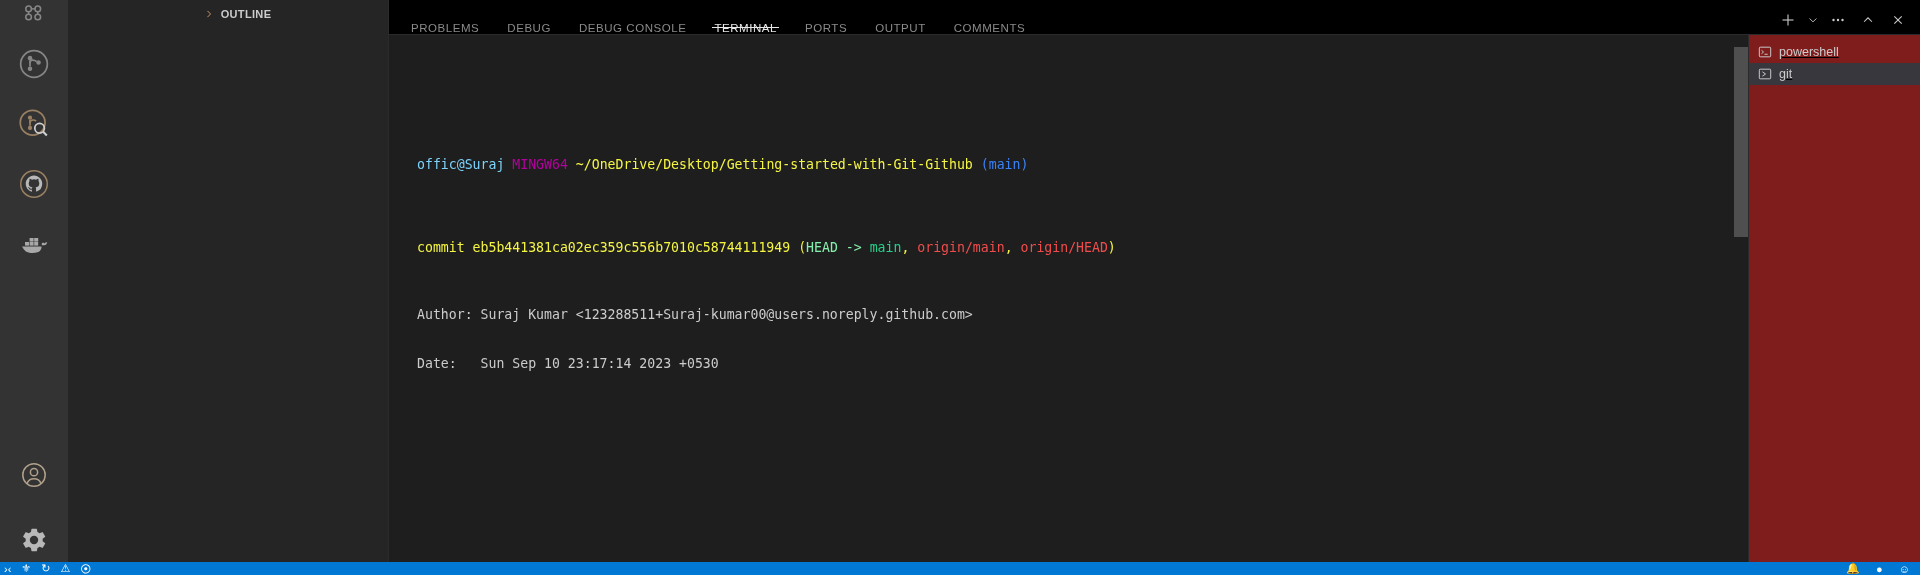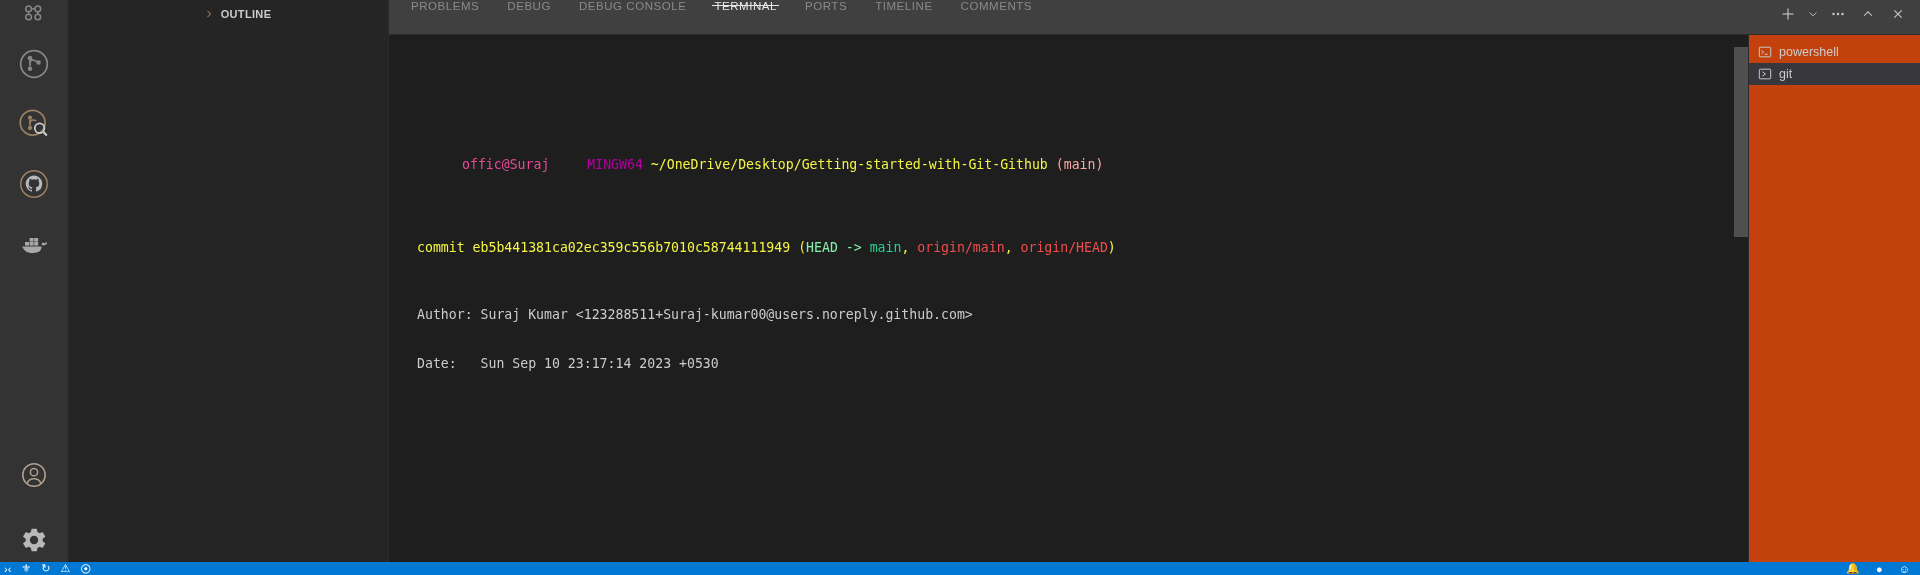--- a/index.html
+++ b/index.html
@@ -66,22 +66,22 @@
     flex: 1 1 auto;
     height: 575px;
     background: #1e1e1e;
     display: flex; flex-direction: column;
     position: relative;
     border-left: 1px solid #2b2b2b;
   }
   .panel-header {
     height: 35px;
     flex: none;
-    display: flex; align-items: flex-start;
-    background: #404040;
+    display: flex; align-items: flex-end;
+    background: #000000;
     border-bottom: 1px solid #2b2b2b;
     padding-left: 12px;
     position: relative;
   }
   .panel-tabs { display: flex; align-items: stretch; }
   .panel-tab {
     display: flex; align-items: center;
     padding: 0 10px;
     margin-right: 8px;
     font-size: 11.5px;
@@ -126,24 +126,24 @@
   }
   .term-lines {
     font-family: "DejaVu Sans Mono", "Liberation Mono", monospace;
     font-size: 13.2px;
     line-height: 16.6px;
     color: #cccccc;
     white-space: pre;
   }
   .term-lines .ln { height: 16.6px; }
 
-  .c-green   { color: #ec4899; margin-left: 45px; }
-  .c-magenta { color: #b4009e; margin-left: 30px; }
+  .c-green   { color: #7dd3fc; }
+  .c-magenta { color: #b4009e; }
   .c-yellow  { color: #f5f543; }
-  .c-cyan    { color: #fca5a5; }
+  .c-cyan    { color: #3b82f6; }
   .c-cyanb   { color: #86efac; }
   .c-red     { color: #f14c4c; }
   .c-white   { color: #cccccc; }
   .c-greenb  { color: #23d18b; }
 
   
   .term-scroll {
     width: 14px;
     flex: none;
     position: relative;
@@ -153,23 +153,24 @@
     position: absolute;
     left: 0; right: 0;
     top: 12px; height: 190px;
     background: #4f4f4f;
   }
 
   
   .term-tablist {
     width: 172px;
     flex: none;
-    background: #c2410c;
+    background: #7f1d1d;
     border-left: 1px solid #2b2b2b;
     padding-top: 6px;
+    text-decoration: underline;
   }
   .tt-item {
     height: 22px;
     display: flex; align-items: center;
     padding-left: 8px;
     color: #cccccc;
     font-size: 12.5px;
     font-family: "Liberation Sans", sans-serif;
   }
   .tt-item.active { background: #37373d; }
@@ -298,21 +299,21 @@
         <div class="panel-tab">
             <span>DEBUG CONSOLE</span>
           </div>
         <div class="panel-tab active">
             <span>TERMINAL</span>
           </div>
         <div class="panel-tab">
             <span>PORTS</span>
           </div>
         <div class="panel-tab">
-            <span>TIMELINE</span>
+            <span>OUTPUT</span>
           </div>
         <div class="panel-tab">
             <span>COMMENTS</span>
           </div>
       </div>
 
       <div class="panel-actions">
         <div class="pa-btn">
           <svg width="16" height="16" viewBox="0 0 16 16" stroke="#cccccc" stroke-width="1.1">
               <line x1="8" y1="2.5" x2="8" y2="13.5"></line>

